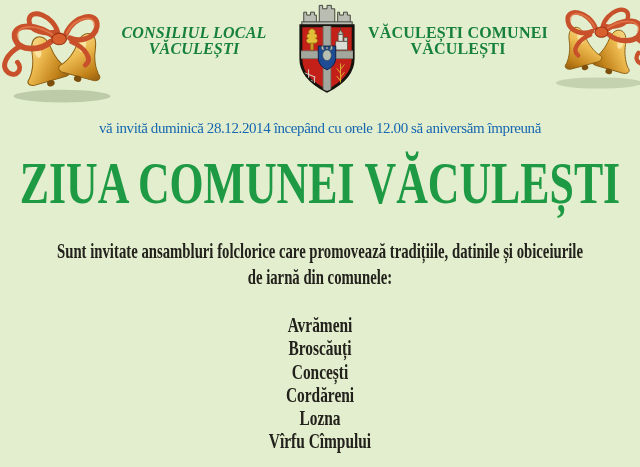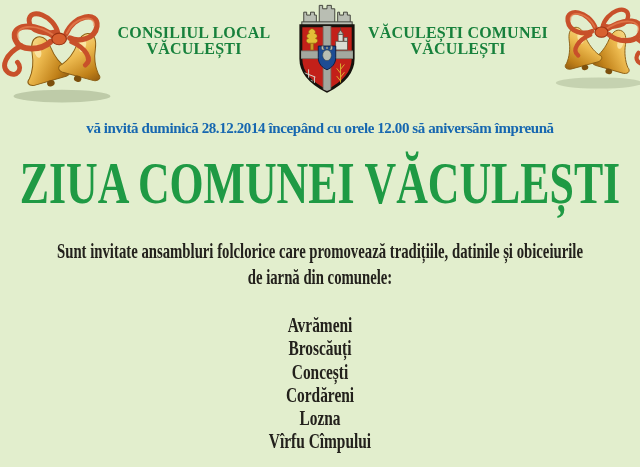--- a/index.html
+++ b/index.html
@@ -15,32 +15,32 @@
 
   
   .org-label {
     font-weight: bold;
     font-size: 16px;
     line-height: 15.5px;
     letter-spacing: 0.2px;
     text-align: center;
     color: var(--header-green, #17813c);
   }
-  .council { left: 115px; top: 25px; width: 158px; }
+  .council { left: 115px; top: 25px; width: 158px; font-style: italic; }
   .primaria { left: 366px; top: 25px; width: 184px; }
 
   .bells-left  { left: 0px;  top: 3px;  width: 126px; height: 102px; }
   .bells-right { left: 542px; top: 0px;  width: 112px; height: 91px; }
   .bells-right svg { transform: scaleX(-1); }
   .coat { left: 296px; top: 1px; width: 62px; height: 94px; }
 
   .invitation {
     left: 0; top: 120px; width: 640px;
     text-align: center;
-    font-weight: bold;
+    font-weight: normal;
     font-size: 15px;
     letter-spacing: -0.4px;
     color: var(--invitation-blue, #1667b0);
   }
 
   .title-wrap {
     left: -130px; top: 152px; width: 900px;
     text-align: center;
     white-space: nowrap;
     font-weight: bold;

